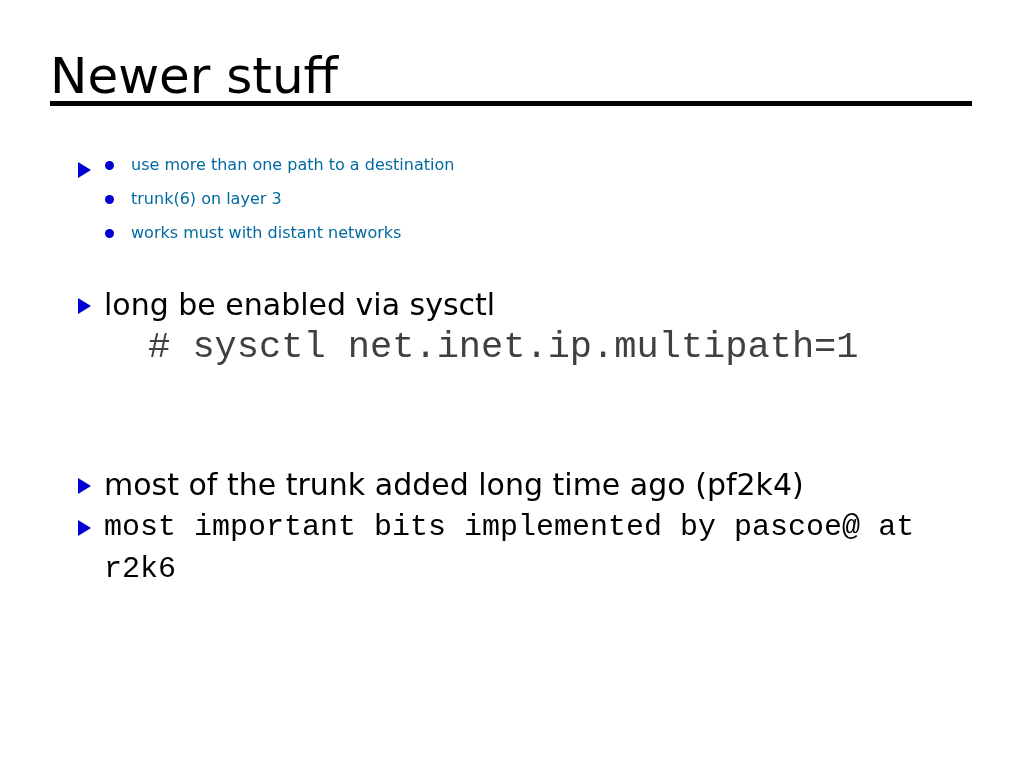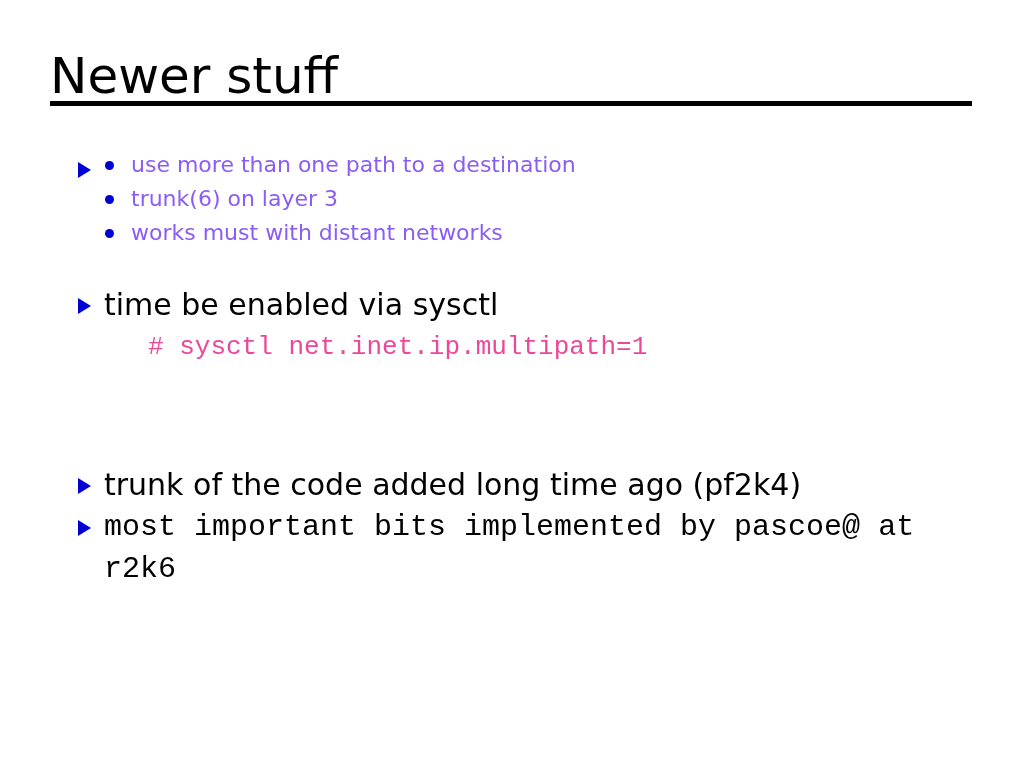--- a/index.html
+++ b/index.html
@@ -73,40 +73,40 @@
     border-left: 13px solid #0000d2;
   }
 
   .sub-list {
     margin: 0;
     padding: 0;
   }
   .bullet-l2 {
     position: relative;
     padding-left: 57px;
-    font-size: 22px;
+    font-size: 16px;
     line-height: 34px;
-    color: #8b5cf6;
+    color: #0369a1;
   }
   .bullet-l2 > .dot {
     position: absolute;
     left: 31px;
     top: 13px;
     width: 9px;
     height: 9px;
     border-radius: 50%;
     background: #0000d2;
   }
 
   .code-line {
     padding-left: 74px;
     font-family: "Liberation Mono", "DejaVu Sans Mono", monospace;
-    font-size: 26px;
+    font-size: 37px;
     line-height: 42px;
-    color: #ec4899;
+    color: #404040;
     white-space: pre;
   }
 
   .gap-lg { height: 34px; }
   .gap-xl { height: 96px; }
 
   .wrap-text { display: block; font-family: Liberation Mono, monospace; }
 </style>
 </head>
 <body>
@@ -136,29 +136,29 @@
       <div class="bullet-l2">
         <span class="dot"></span>
         <span>works must with distant networks</span>
       </div>
     </div>
 
     <div class="gap-lg"></div>
 
     <div class="bullet-l1">
       <span class="tri"></span>
-      <span>time be enabled via sysctl</span>
+      <span>long be enabled via sysctl</span>
     </div>
     <div class="code-line"># sysctl net.inet.ip.multipath=1</div>
 
     <div class="gap-xl"></div>
 
     <div class="bullet-l1">
       <span class="tri"></span>
-      <span>trunk of the code added long time ago (pf2k4)</span>
+      <span>most of the trunk added long time ago (pf2k4)</span>
     </div>
 
     <div class="bullet-l1">
       <span class="tri"></span>
       <span class="wrap-text">most important bits implemented by pascoe@ at r2k6</span>
     </div>
 
   </div>
 </div>
 

